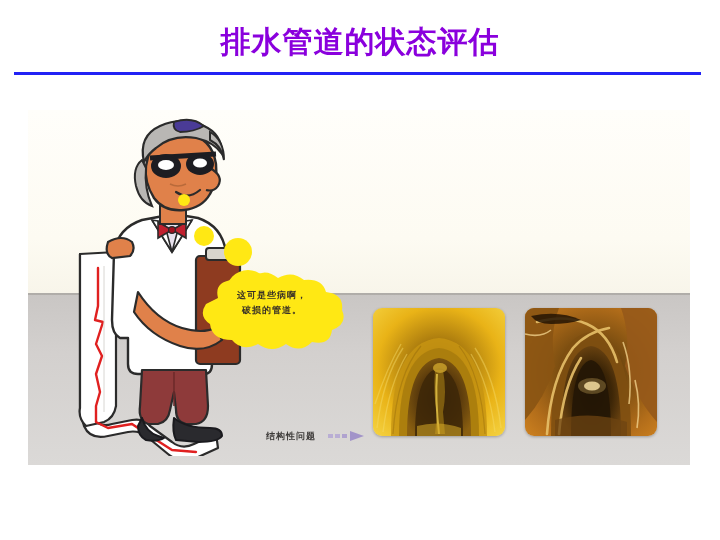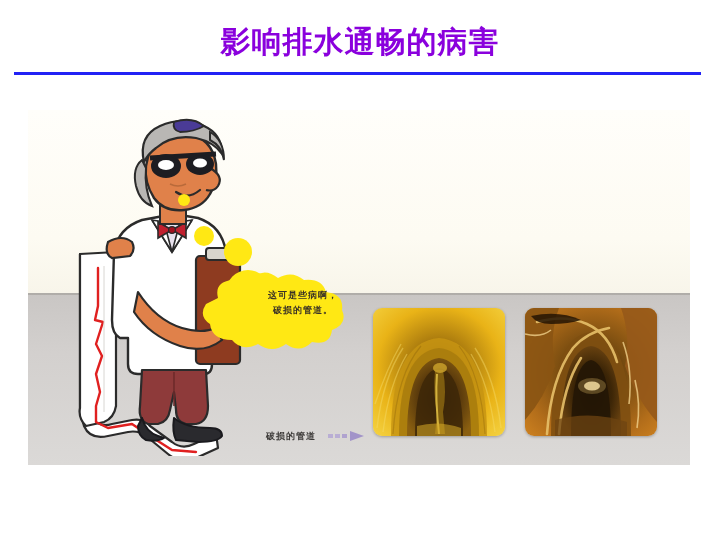--- a/index.html
+++ b/index.html
@@ -127,21 +127,20 @@
     left: 168px;
     top: 178px;
     width: 152px;
     text-align: center;
     font-size: 9px;
     line-height: 15px;
     color: #3a3226;
     font-weight: bold;
     letter-spacing: 1px;
     font-family: "DejaVu Sans", "Liberation Sans", sans-serif;
-    padding-left: 31px;
   }
 
   
   .caption {
     position: absolute;
     left: 238px;
     top: 320px;
     font-size: 9px;
     font-weight: bold;
     color: #3c3a38;
@@ -168,21 +167,21 @@
     box-shadow: 0 1px 3px rgba(0,0,0,0.28);
   }
   .photo-1 { left: 345px; }
   .photo-2 { left: 497px; }
 </style>
 </head>
 <body>
 
 <div class="slide">
 
-  <div class="title">影响排水通畅的病害</div>
+  <div class="title">排水管道的状态评估</div>
   <div class="title-rule"></div>
 
   <div class="bullets">
     <div class="bullet-line">（1）功能性问题：影响排水通畅的病害</div>
     <div class="bullet-line">（2）结构性问题：影响使用寿命的病害</div>
   </div>
 
   <div class="illus">
     <div class="illus-sky"></div>
     <div class="illus-floor"></div>
@@ -246,21 +245,21 @@
     <div class="dot dot-d"></div>
 
     <svg class="cloud" viewBox="0 0 152 82" xmlns="http://www.w3.org/2000/svg">
       <path d="M22 26 Q18 10 36 8 Q44 -2 58 4 Q70 -4 82 6 Q96 -2 108 8 Q126 6 130 20 Q148 22 146 38 Q152 52 136 58 Q134 74 116 70 Q104 82 90 72 Q76 82 62 72 Q46 80 36 68 Q16 68 14 52 Q2 44 10 32 Z" fill="#ffe814"></path>
     </svg>
     <div class="cloud-text">
       <div>这可是些病啊，</div>
       <div>破损的管道。</div>
     </div>
 
-    <div class="caption">破损的管道</div>
+    <div class="caption">结构性问题</div>
     <svg class="caption-arrow" viewBox="0 0 52 16" xmlns="http://www.w3.org/2000/svg">
       <rect x="0" y="6" width="5" height="4" fill="#b9aed4"></rect>
       <rect x="7" y="6" width="5" height="4" fill="#b9aed4"></rect>
       <rect x="14" y="6" width="5" height="4" fill="#b0a3cf"></rect>
       <path d="M22 3 L36 8 L22 13 Z" fill="#a294c9"></path>
     </svg>
 
     <svg class="photo photo-1" viewBox="0 0 132 128" preserveAspectRatio="none" xmlns="http://www.w3.org/2000/svg">
       <defs>
         <radialGradient id="p1bg" cx="50%" cy="46%" r="78%">

